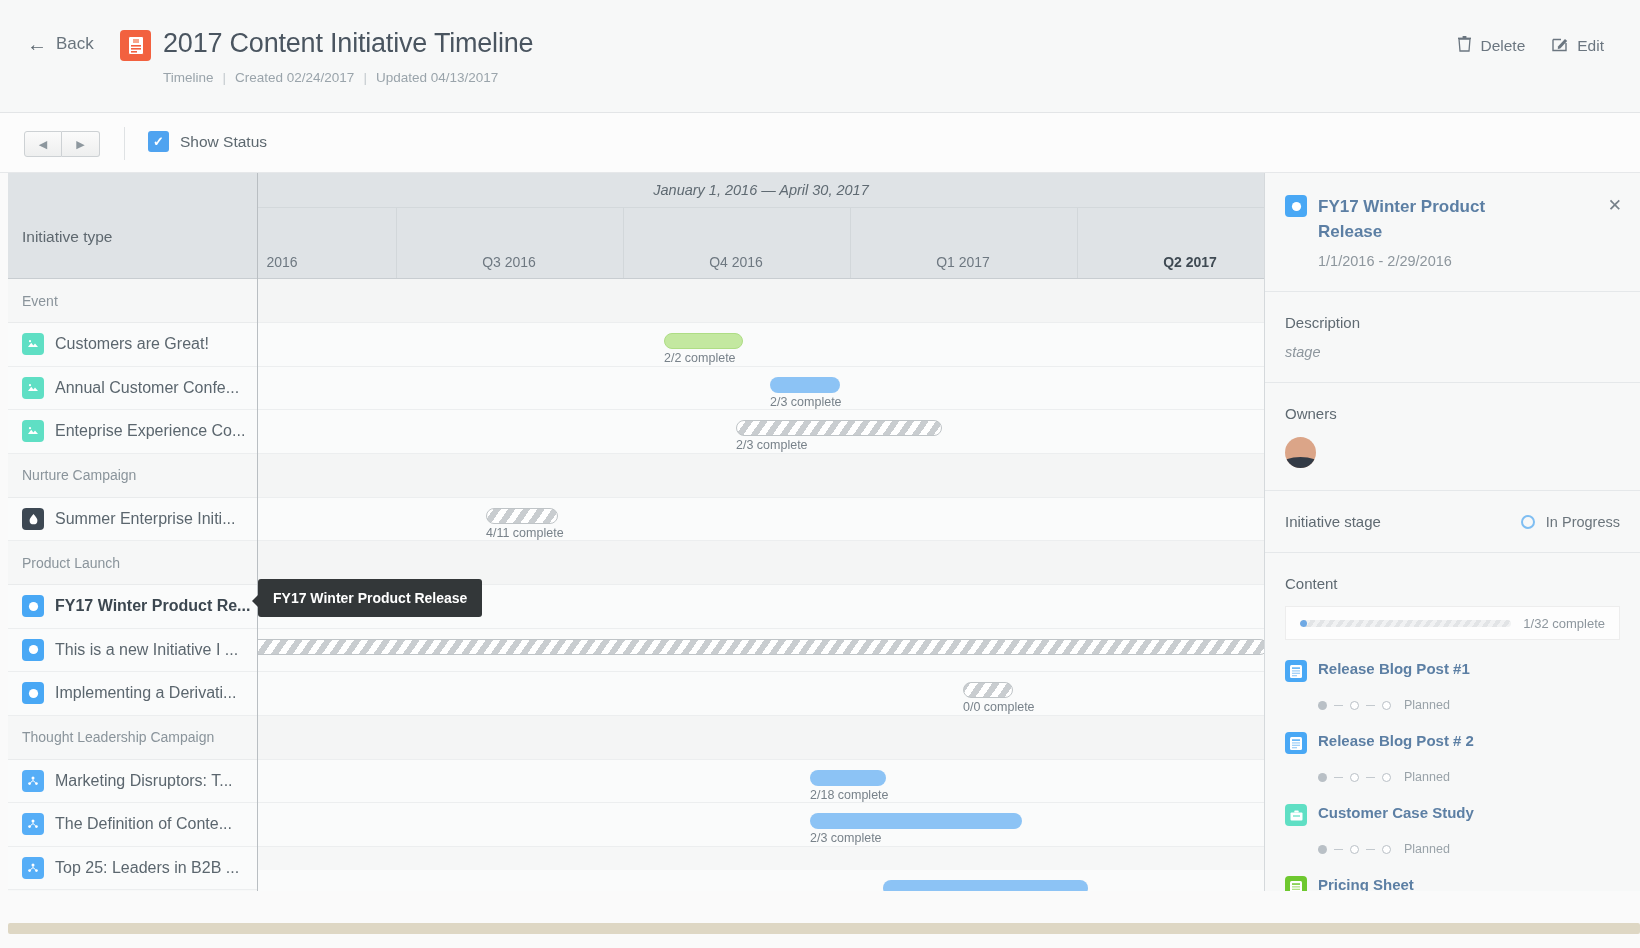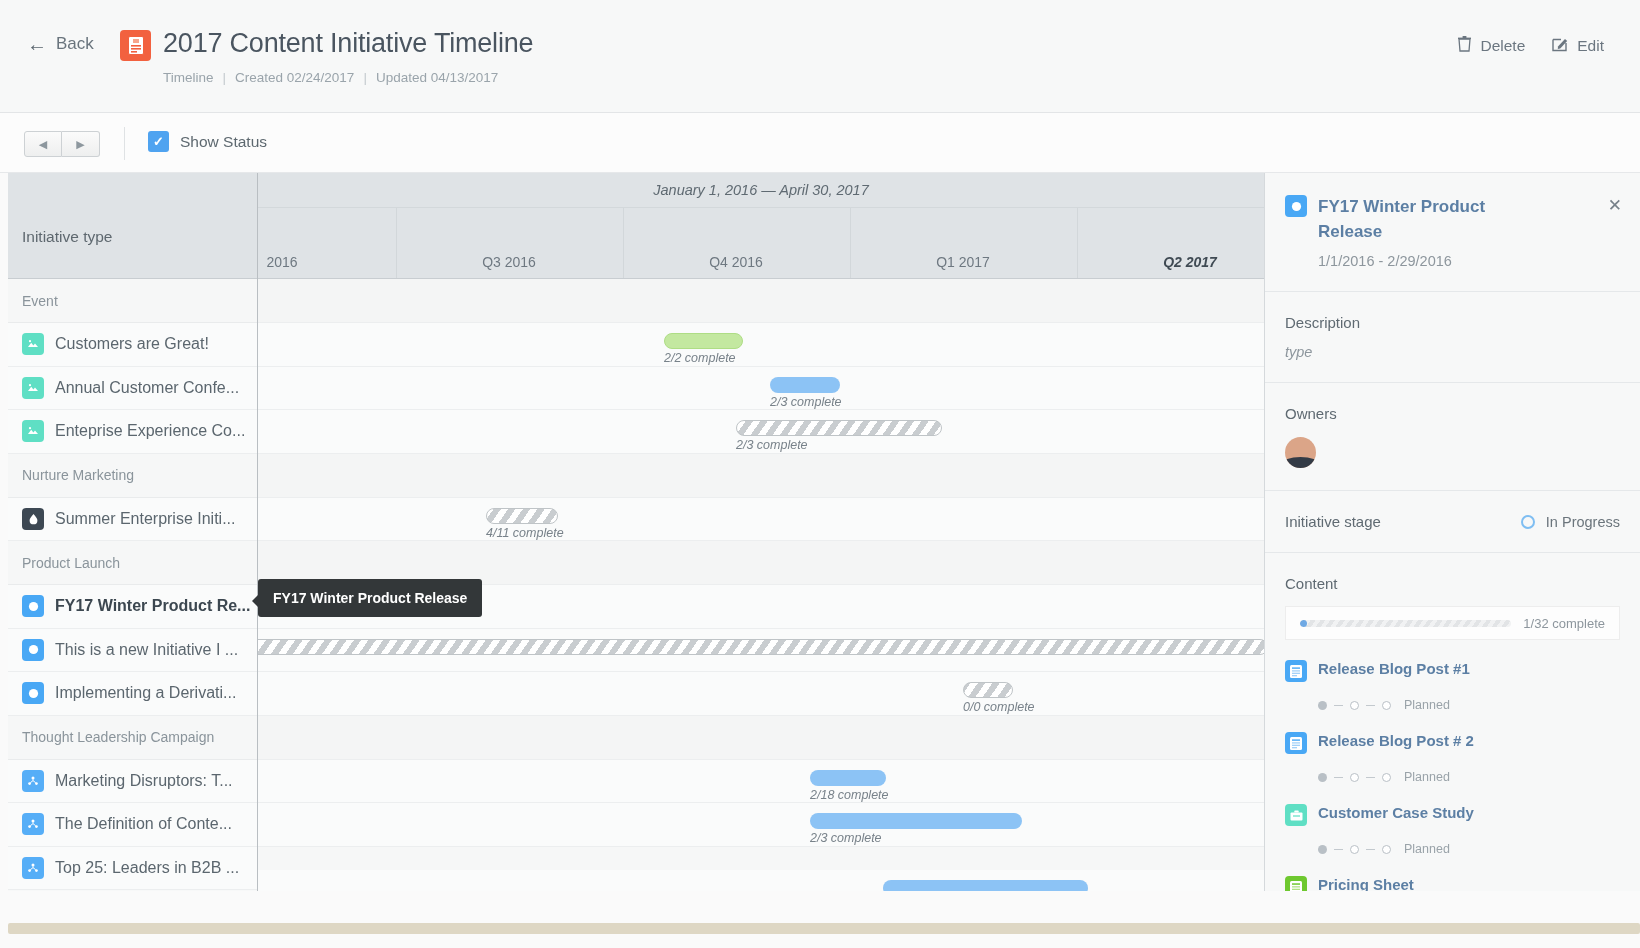--- a/index.html
+++ b/index.html
@@ -129,21 +129,21 @@
   }
   .q-label {
     position: absolute; bottom: 8px; font-size: 14px; color: #6e7881;
     transform: translateX(-50%); white-space: nowrap;
   }
   .q-label.cur { font-weight: bold; color: #3f4a53; }
   .q-tick { position: absolute; top: 0; bottom: 0; width: 1px; background: #d2d7da; }
 
   .rows-area { position: relative; height: 612px; }
   .grid-row {
-    position: absolute; left: 0; width: 1006px; border-bottom: 1px solid #eceeef; font-style: italic;
+    position: absolute; left: 0; width: 1006px; border-bottom: 1px solid #eceeef;
   }
   .grid-row.grp { background: #f4f5f5; }
   .grid-row.itm { background: #fafbfb; }
 
   .bar {
     position: absolute; height: 16px; border-radius: 9px;
   }
   .bar.green { background: #c3e8a0; border: 1px solid #aedd85; }
   .bar.blue  { background: #8cc3f5; }
   .bar.striped {
@@ -317,21 +317,21 @@
           <div class="item-row">
             <span class="sq-icon ic-event">
               <svg width="12" height="12" viewBox="0 0 12 12">
                 <path d="M1 9l3.2-4.2L6.4 7.5 8 5.6 11 9z" fill="#fff"></path>
                 <circle cx="3" cy="3.2" r="1.1" fill="#fff"></circle>
               </svg>
             </span>
             <span class="item-label">Enteprise Experience Co...</span>
           </div>
           <div class="grp-row">
-            <span class="grp-row-label">Nurture Marketing</span>
+            <span class="grp-row-label">Nurture Campaign</span>
           </div>
           <div class="item-row">
             <span class="sq-icon ic-nurture">
               <svg width="11" height="12" viewBox="0 0 11 12">
                 <path d="M5.5 1C3 4 1.6 5.6 1.6 7.4A3.9 3.9 0 0 0 9.4 7.4C9.4 5.6 8 4 5.5 1z" fill="#fff"></path>
               </svg>
             </span>
             <span class="item-label">Summer Enterprise Initi...</span>
           </div>
           <div class="grp-row">
@@ -406,21 +406,21 @@
       </div>
       <div class="q-bar" id="q-bar">
           <div class="q-label" style="left: 24px;">2016</div>
           <div class="q-tick" style="left: 137.5px;"></div>
           <div class="q-label" style="left: 251px;">Q3 2016</div>
           <div class="q-tick" style="left: 364.5px;"></div>
           <div class="q-label" style="left: 478px;">Q4 2016</div>
           <div class="q-tick" style="left: 591.5px;"></div>
           <div class="q-label" style="left: 705px;">Q1 2017</div>
           <div class="q-tick" style="left: 818.5px;"></div>
-          <div class="q-label cur" style="left: 932px; font-style: italic;">Q2 2017</div>
+          <div class="q-label cur" style="left: 932px;">Q2 2017</div>
         </div>
       <div class="rows-area" id="rows-area">
           <div class="grid-row grp" style="top: 0px; height: 44px;"></div>
           <div class="grid-row itm" style="top: 44px; height: 43.5px;">
             <div class="bar green" style="left: 406px; width: 79px; top: 10px;"></div>
             <div class="bar-cap" style="left: 406px; top: 28px;">2/2 complete</div>
           </div>
           <div class="grid-row itm" style="top: 87.5px; height: 43.5px;">
             <div class="bar blue" style="left: 512px; width: 70px; top: 10px;"></div>
             <div class="bar-cap" style="left: 512px; top: 28px;">2/3 complete</div>
@@ -475,21 +475,21 @@
             </svg>
         </div>
         <div class="p-title">FY17 Winter Product Release</div>
       </div>
       <div class="p-dates">1/1/2016 - 2/29/2016</div>
       <div class="p-close">✕</div>
     </div>
 
     <div class="p-sec">
       <div class="p-lbl">Description</div>
-      <div class="p-none">type</div>
+      <div class="p-none">stage</div>
     </div>
 
     <div class="p-sec">
       <div class="p-lbl">Owners</div>
       <div class="avatar">
         <div class="av-head"></div>
         <div class="av-hair"></div>
       </div>
     </div>
 

